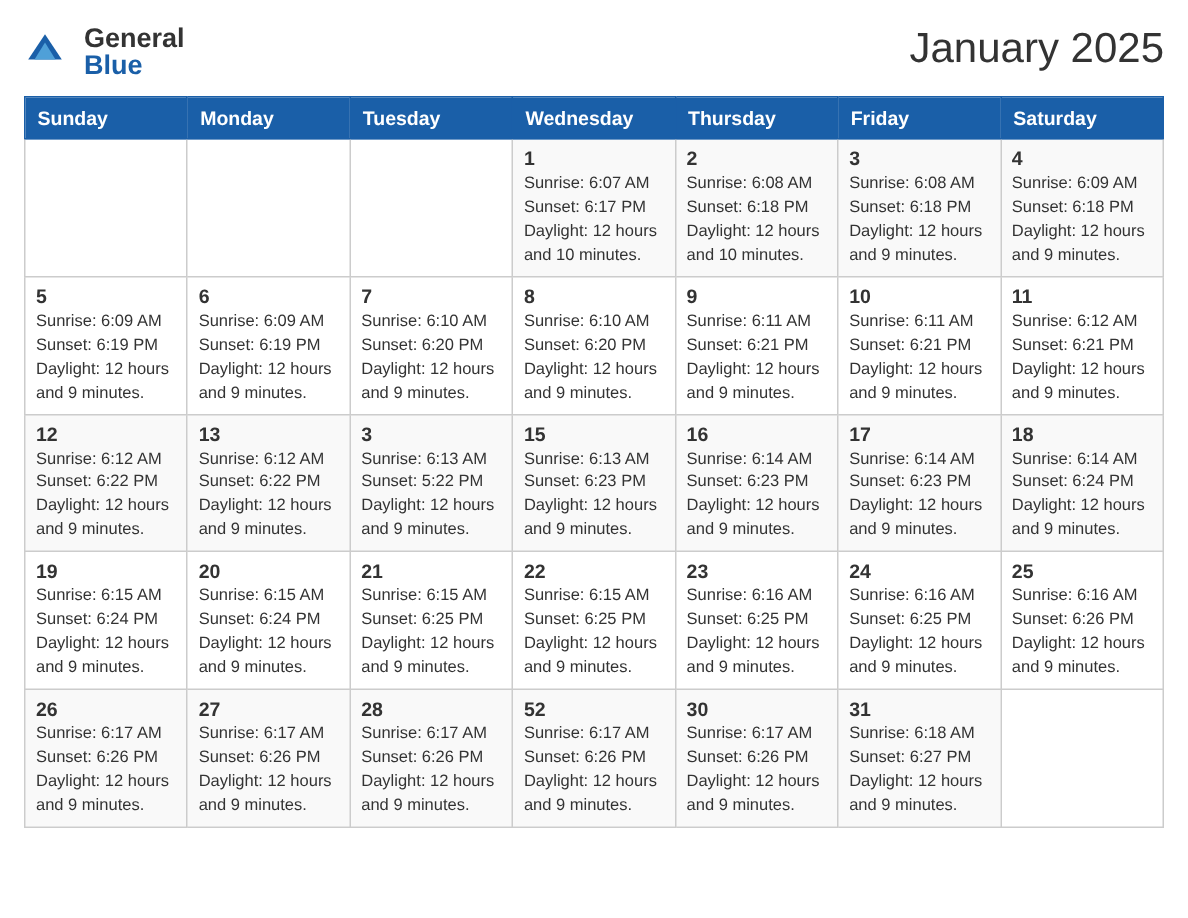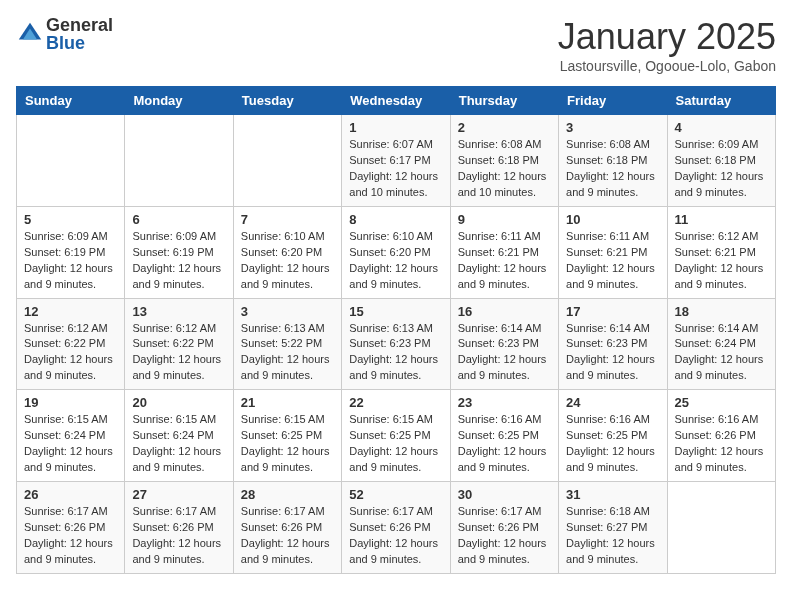--- a/index.html
+++ b/index.html
@@ -12,21 +12,21 @@
     }
     .header {
       display: flex;
       justify-content: space-between;
       align-items: flex-start;
       margin-bottom: 12px;
     }
     .logo {
       display: flex;
       align-items: center;
-      gap: 2px;
+      gap: 12px;
     }
     .logo-text-general {
       font-size: 18px;
       font-weight: bold;
       color: #333;
       line-height: 1;
     }
     .logo-text-blue {
       font-size: 18px;
       font-weight: bold;
@@ -34,21 +34,21 @@
       line-height: 1;
     }
     .logo-icon {
       width: 28px;
       height: 28px;
     }
     .title-area {
       text-align: right;
     }
     .month-title {
-      font-size: 36px;
+      font-size: 28px;
       color: #333;
       font-weight: normal;
     }
     .location {
       font-size: 14px;
       color: #555;
     }
     .calendar {
       width: 100%;
       border-collapse: collapse;
@@ -103,21 +103,20 @@
       <polygon points="20,4 36,28 4,28" fill="#1a5fa8"></polygon>
       <polygon points="20,12 30,28 10,28" fill="#4fa0d8"></polygon>
     </svg>
     <div>
       <div class="logo-text-general">General</div>
       <div class="logo-text-blue">Blue</div>
     </div>
   </div>
   <div class="title-area">
     <div class="month-title">January 2025</div>
-    <div class="location">Lastoursville, Ogooue-Lolo, Gabon</div>
   </div>
 </div>
 
 <table class="calendar">
   <thead>
     <tr>
     <th>Sunday</th>
         <th>Monday</th>
         <th>Tuesday</th>
         <th>Wednesday</th>

